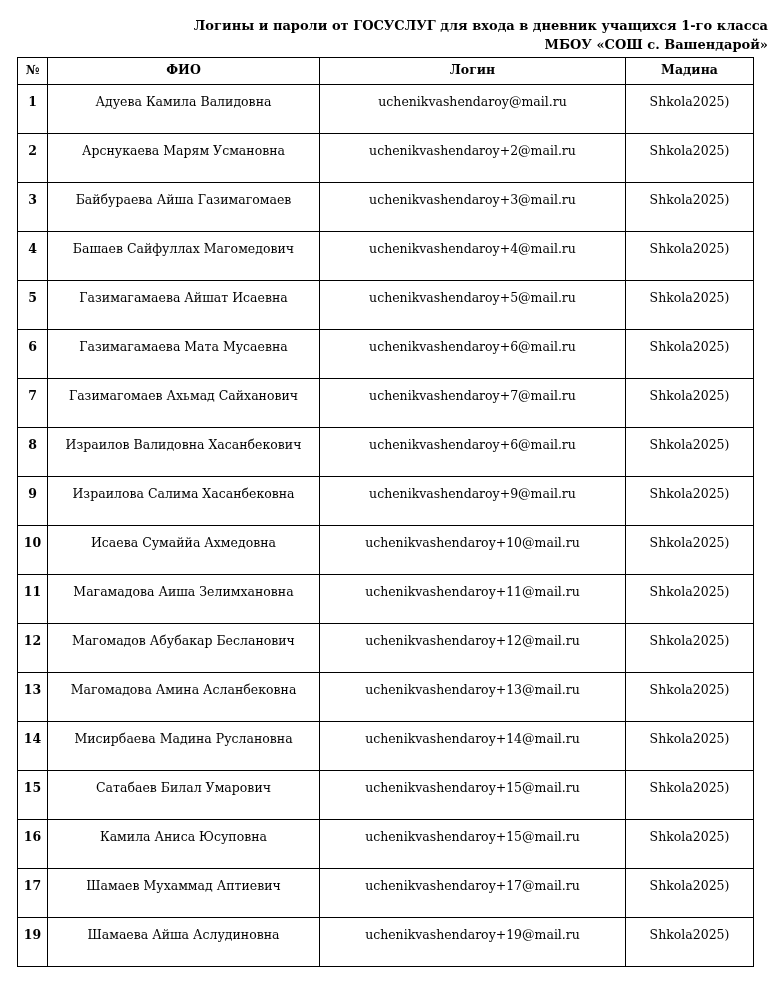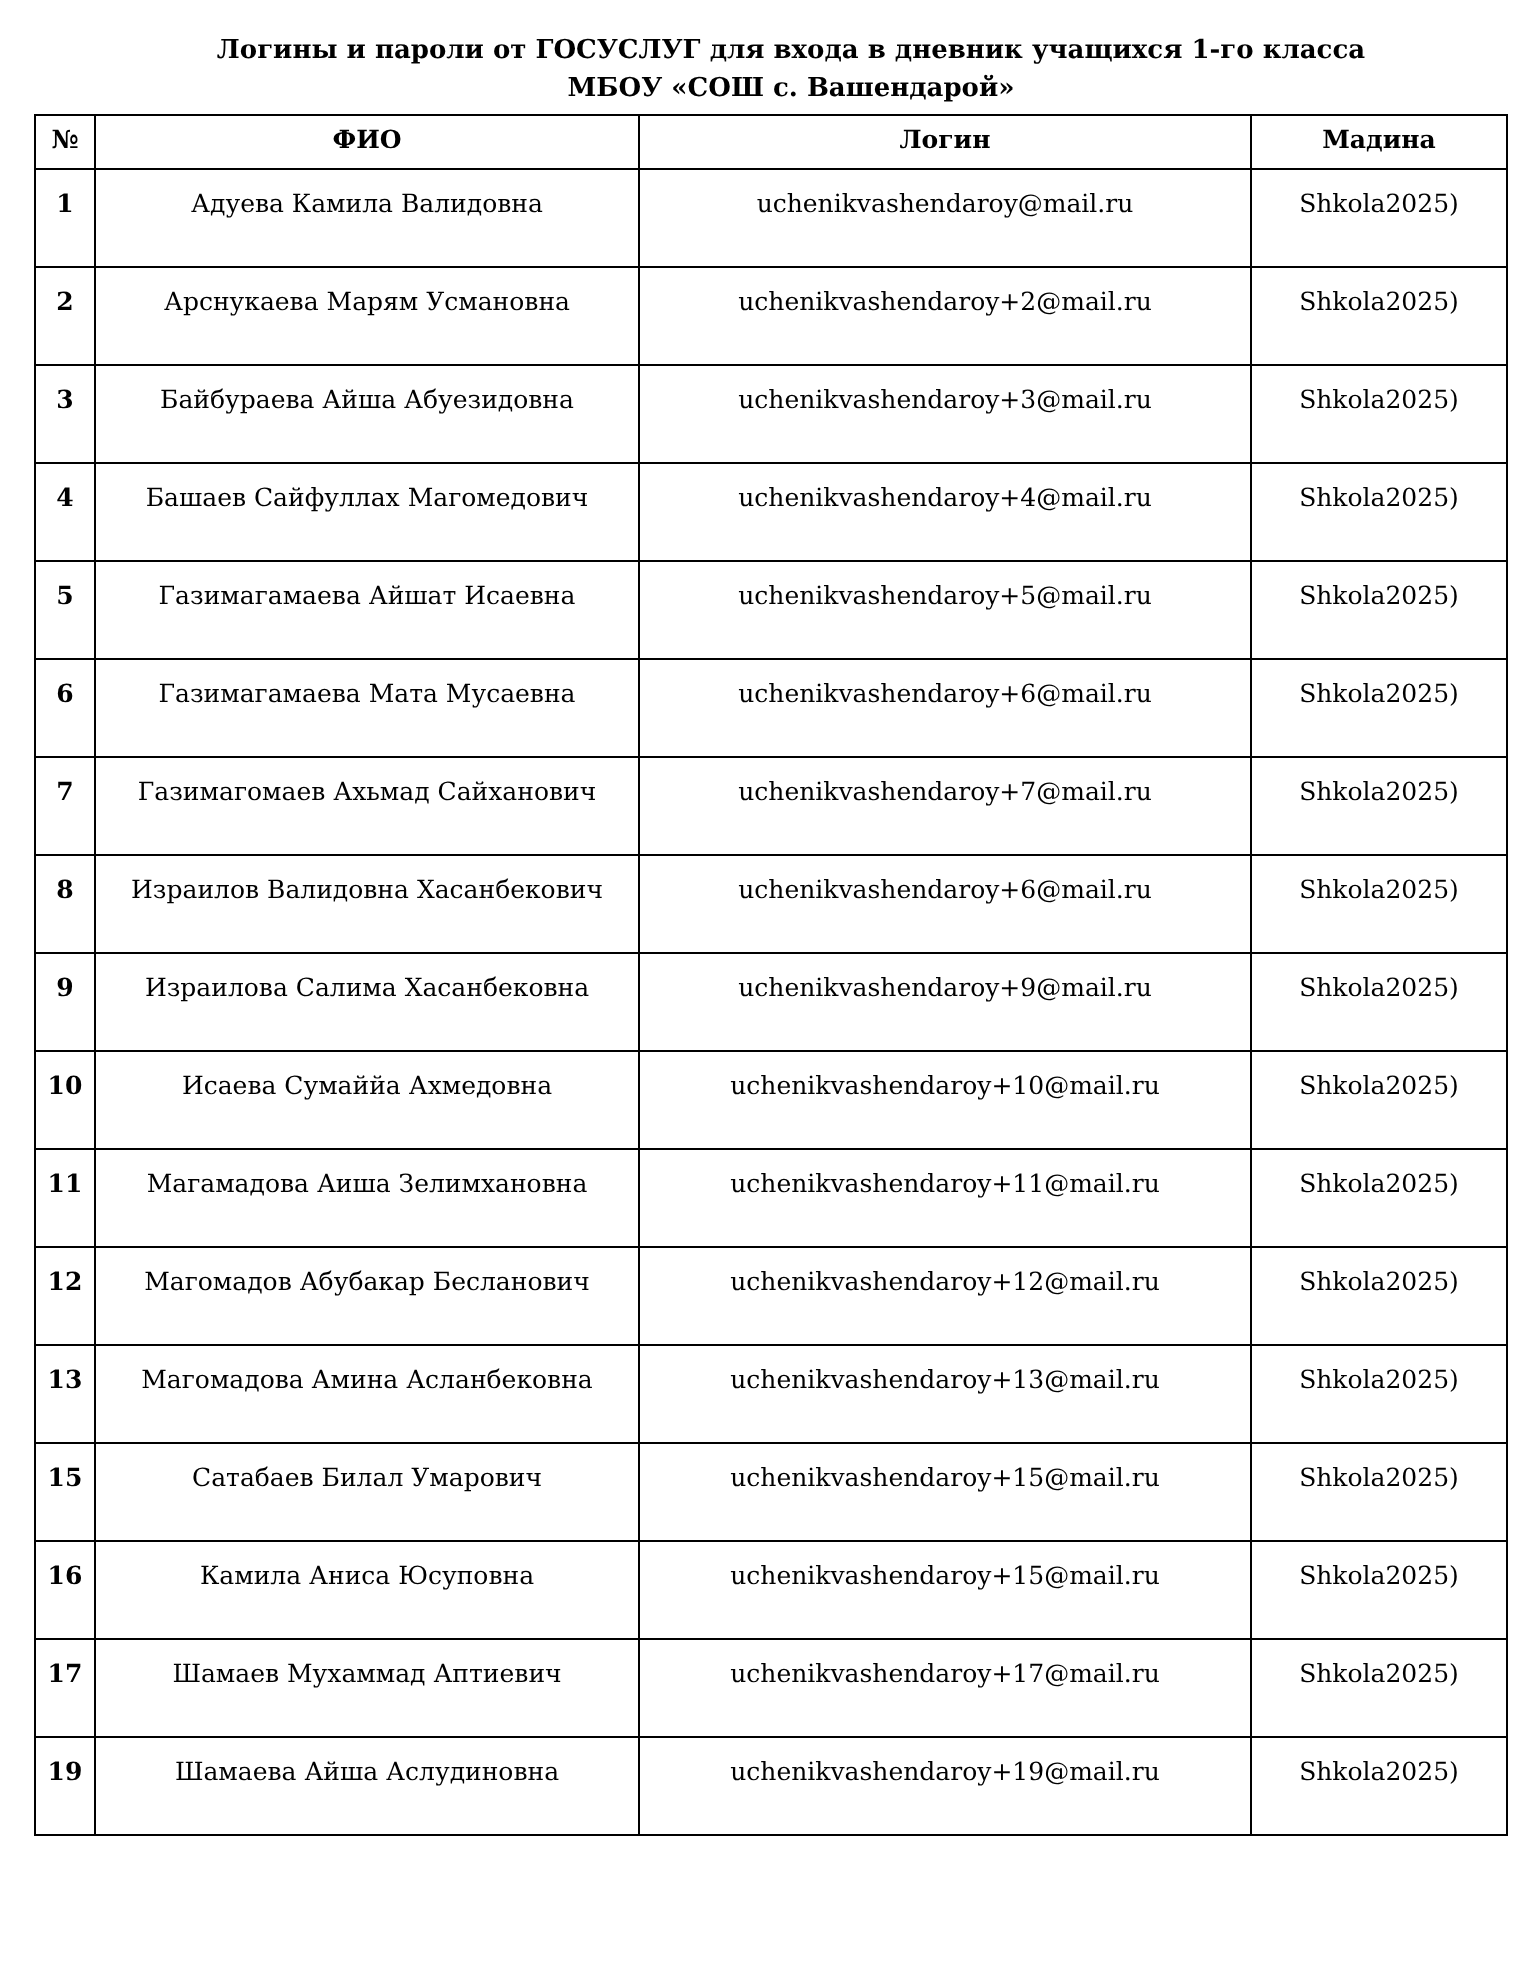--- a/index.html
+++ b/index.html
@@ -13,21 +13,21 @@
     overflow: hidden;
   }
   .page {
     position: relative;
     width: 768px;
     height: 994px;
     background: #ffffff;
   }
   .doc-title {
     margin-top: 16px;
-    text-align: center;
+    text-align: right;
     font-weight: bold;
     font-size: 13px;
     line-height: 19px;
     margin-left: 23px;
   }
   table.credentials {
     border-collapse: collapse;
     table-layout: fixed;
     margin-left: 17px;
     margin-top: 3px;
@@ -92,21 +92,21 @@
           <td class="col-password">Shkola2025)</td>
         </tr>
         <tr>
           <td class="col-num">2</td>
           <td class="col-fio">Арснукаева Марям Усмановна</td>
           <td class="col-login">uchenikvashendaroy+2@mail.ru</td>
           <td class="col-password">Shkola2025)</td>
         </tr>
         <tr>
           <td class="col-num">3</td>
-          <td class="col-fio">Байбураева Айша Абуезидовна</td>
+          <td class="col-fio">Байбураева Айша Газимагомаев</td>
           <td class="col-login">uchenikvashendaroy+3@mail.ru</td>
           <td class="col-password">Shkola2025)</td>
         </tr>
         <tr>
           <td class="col-num">4</td>
           <td class="col-fio">Башаев Сайфуллах Магомедович</td>
           <td class="col-login">uchenikvashendaroy+4@mail.ru</td>
           <td class="col-password">Shkola2025)</td>
         </tr>
         <tr>
@@ -157,20 +157,26 @@
           <td class="col-login">uchenikvashendaroy+12@mail.ru</td>
           <td class="col-password">Shkola2025)</td>
         </tr>
         <tr>
           <td class="col-num">13</td>
           <td class="col-fio">Магомадова Амина Асланбековна</td>
           <td class="col-login">uchenikvashendaroy+13@mail.ru</td>
           <td class="col-password">Shkola2025)</td>
         </tr>
         <tr>
+          <td class="col-num">14</td>
+          <td class="col-fio">Мисирбаева Мадина Руслановна</td>
+          <td class="col-login">uchenikvashendaroy+14@mail.ru</td>
+          <td class="col-password">Shkola2025)</td>
+        </tr>
+        <tr>
           <td class="col-num">15</td>
           <td class="col-fio">Сатабаев Билал Умарович</td>
           <td class="col-login">uchenikvashendaroy+15@mail.ru</td>
           <td class="col-password">Shkola2025)</td>
         </tr>
         <tr>
           <td class="col-num">16</td>
           <td class="col-fio">Камила Аниса Юсуповна</td>
           <td class="col-login">uchenikvashendaroy+15@mail.ru</td>
           <td class="col-password">Shkola2025)</td>

